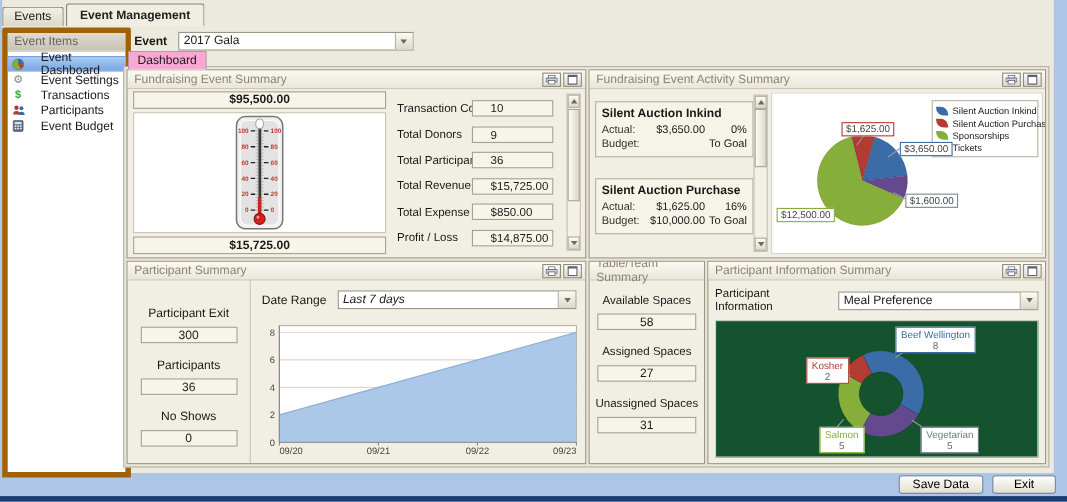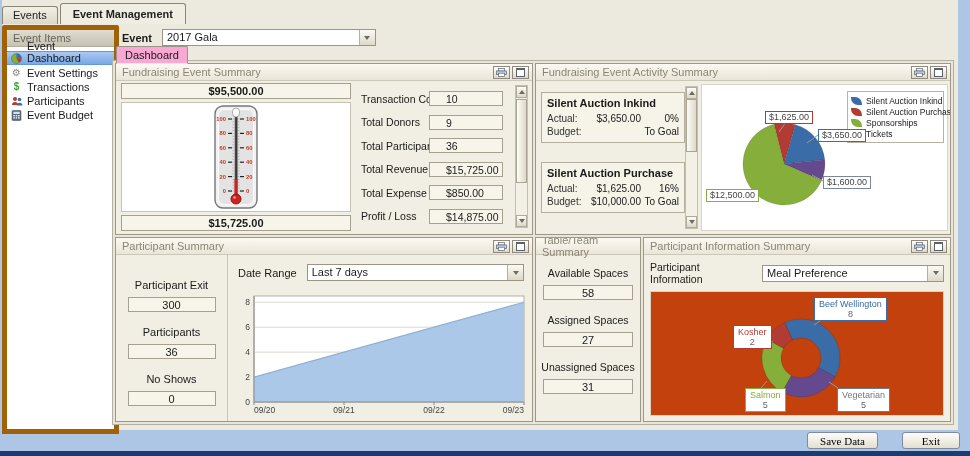--- a/index.html
+++ b/index.html
@@ -17,21 +17,21 @@
   .doc-tab{border:1px solid #8a8675;border-bottom:none;border-radius:3px 3px 0 0;
     background:linear-gradient(#f2efe5,#ddd8c8);padding:2px 10px 3px;cursor:default;color:#222;}
   .doc-tab.active{background:#f0ede2;font-weight:bold;padding:4px 12px 4px;position:relative;z-index:6;}
 
   
   .sidebar{position:absolute;left:2px;top:25px;width:107px;height:399px;
     background:#ffffff;border:5px solid #a16207;border-radius:2px 2px 0 0;}
   .sidebar-header{height:16px;line-height:16px;padding-left:6px;color:#68645a;
     background:linear-gradient(#dedbd0,#c7c3b4);border-bottom:1px solid #b1ad9e;border-radius:2px 2px 0 0;}
   .sidebar-items{padding-top:4px;}
-  .side-item{display:flex;align-items:flex-end;gap:4px;height:13px;padding:0 3px;margin:0 0 1px 0;cursor:default;}
+  .side-item{display:flex;align-items:center;gap:14px;height:13px;padding:0 3px;margin:0 0 1px 0;cursor:default;}
   .side-item.selected{background:linear-gradient(#a9c9f1,#79a8e6);border-top:1px solid #6497dd;border-bottom:1px solid #6497dd;height:12px;}
   .side-ico{width:13px;height:12px;display:inline-flex;align-items:center;justify-content:center;flex:none;font-size:10px;line-height:10px;}
 
   
   .content{position:absolute;left:112px;top:25px;right:2px;bottom:0;}
   .event-row{position:absolute;left:10px;top:4px;display:flex;align-items:center;gap:10px;}
   .event-label{font-weight:bold;}
   .combo{display:flex;align-items:stretch;background:#fff;border:1px solid #9a9585;height:15px;}
   .combo .cval{flex:1;padding:1px 4px 0;white-space:nowrap;overflow:hidden;}
   .combo .cbtn{width:15px;flex:none;border-left:1px solid #b5b0a0;background:linear-gradient(#fcfaf4,#ddd8c8);
@@ -100,37 +100,37 @@
   .donut-callout .dc-val{color:#666;}
   .lines{position:absolute;left:0;top:0;z-index:1;}
 
   
   .p3 .pbody{padding:0;}
   .p3-left{width:112px;flex:none;border-right:1px solid #c9c5b6;text-align:center;padding-top:24px;box-sizing:border-box;}
   .pstat-label{margin-bottom:6px;}
   .pstat-box{width:88px;height:15px;line-height:14px;margin:0 auto 14px;text-align:center;}
   .p3-right{flex:1;padding:9px 6px 2px 10px;min-width:0;display:flex;flex-direction:column;}
   .date-row{display:flex;align-items:center;gap:10px;}
-  .date-combo{flex:1;margin-right:2px;}
+  .date-combo{flex:1;margin-right:2px;font-style:italic;}
   .p3-chartwrap{flex:1;display:flex;align-items:flex-start;padding-top:9px;}
 
   
   .p4 .pbody{flex-direction:column;text-align:center;padding-top:12px;}
   .p4 .pstat-label{font-size:10.5px;}
   .p4 .pstat-box{width:90px;}
 
   
   .p5 .pbody{flex-direction:column;padding:6px 6px 5px;}
   .p5-row{display:flex;align-items:center;gap:8px;flex:none;}
   .p5-label{width:104px;flex:none;font-size:10.5px;}
   .meal-combo{flex:1;}
-  .p5-chart{flex:1;background:#c2410c;border:1px solid #d8d4c6;margin-top:6px;position:relative;min-height:0;}
-
-  
-  .footer-bar{position:absolute;left:0;top:430px;width:970px;height:21px;display:flex;align-items:center;justify-content:flex-end;gap:24px;padding-right:10px;box-sizing:border-box;font-family:Liberation Serif, serif;}
+  .p5-chart{flex:1;background:#14532d;border:1px solid #d8d4c6;margin-top:6px;position:relative;min-height:0;}
+
+  
+  .footer-bar{position:absolute;left:0;top:430px;width:970px;height:21px;display:flex;align-items:center;justify-content:flex-end;gap:8px;padding-right:10px;box-sizing:border-box;}
   .btn{height:17px;min-width:58px;border:1px solid #7f8aa0;border-radius:3px;background:linear-gradient(#fdfdfb,#e3dfd0);
     font-family:inherit;font-size:11px;padding:0 12px;cursor:default;}
   .bottom-edge{position:absolute;left:0;bottom:0;width:970px;height:5px;background:#1c3b72;}
 
   svg text{font-family:"Liberation Sans","DejaVu Sans",sans-serif;}
 </style>
 </head>
 <body>
 
 <div class="surface"></div>

